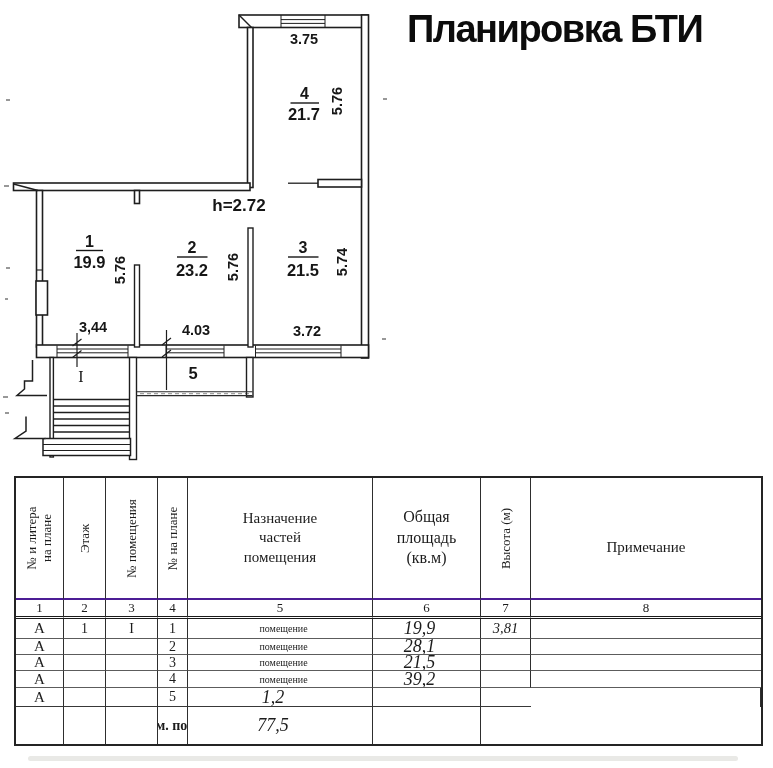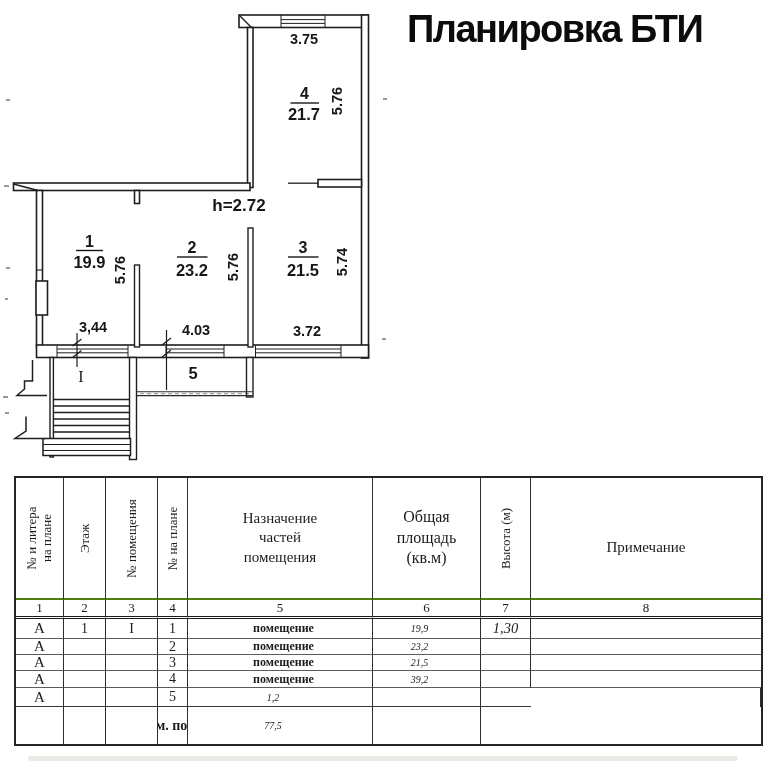--- a/index.html
+++ b/index.html
@@ -17,32 +17,32 @@
   .plan .serif{font-family:"Liberation Serif",serif;font-weight:400;}
 
   
   .tbl{position:absolute;left:14px;top:476px;display:grid;
        grid-template-columns:48px 42px 52px 30px 185px 108px 50px 230px;
        grid-template-rows:122px 19px 20px 16px 16px 17px 19px 37px;
        border:2px solid #242424;background:#fff;}
   .tbl>div{box-sizing:border-box;display:flex;align-items:center;justify-content:center;
            border-right:1.5px solid #2e2e2e;overflow:hidden;}
   .tbl>div.lastcol{border-right:none;}
-  .hd{border-bottom:2px solid #4d7c0f;font-size:15px;line-height:1.3;text-align:center;}
+  .hd{border-bottom:2px solid #4c1d95;font-size:15px;line-height:1.3;text-align:center;}
   .prewrap{white-space:pre-line;}
   .vtext{transform:rotate(-90deg);white-space:pre-line;text-align:center;
          font-size:13px;line-height:1.15;width:112px;flex:none;}
   .hd-note{align-items:flex-start;padding-top:20px;}
   .hd-sm{font-size:16px;}
   .num{border-bottom:3px double #1b1b1b;font-size:13px;}
   .bc{border-bottom:1px solid #5c5c5c;font-size:14px;}
   .r5{border-bottom:1.5px solid #383838;}
   .tc{border-bottom:none;}
-  .purpose{justify-content:flex-start;padding-left:7px;font-weight:bold;font-size:12px;}
-  .areaV{justify-content:flex-end;padding-right:14px;font-style:italic;font-size:10px;}
+  .purpose{justify-content:flex-start;padding-left:7px;font-weight:normal;font-size:10px;}
+  .areaV{justify-content:flex-end;padding-right:14px;font-style:italic;font-size:18px;}
   .hgtV{font-style:italic;font-size:14.5px;}
   .litera{font-size:15px;}
   .total-label{justify-content:flex-start;padding-left:6px;font-weight:bold;font-size:14px;white-space:nowrap;}
   .scan-shadow{position:absolute;left:28px;top:756px;width:710px;height:5px;
                background:#e9e9e6;border-radius:3px;}
 </style>
 </head>
 <body>
 
 <div class="sheet">
@@ -193,29 +193,29 @@
     <div class="num">6</div>
     <div class="num">7</div>
     <div class="num lastcol">8</div>
 
     <div class="bc litera">А</div>
     <div class="bc">1</div>
     <div class="bc">I</div>
     <div class="bc">1</div>
     <div class="bc purpose">помещение</div>
     <div class="bc areaV">19,9</div>
-    <div class="bc hgtV">1,30</div>
+    <div class="bc hgtV">3,81</div>
     <div class="bc lastcol"></div>
 
     <div class="bc litera">А</div>
     <div class="bc"></div>
     <div class="bc"></div>
     <div class="bc">2</div>
     <div class="bc purpose">помещение</div>
-    <div class="bc areaV">23,2</div>
+    <div class="bc areaV">28,1</div>
     <div class="bc hgtV"></div>
     <div class="bc lastcol"></div>
 
     <div class="bc litera">А</div>
     <div class="bc"></div>
     <div class="bc"></div>
     <div class="bc">3</div>
     <div class="bc purpose">помещение</div>
     <div class="bc areaV">21,5</div>
     <div class="bc hgtV"></div>

